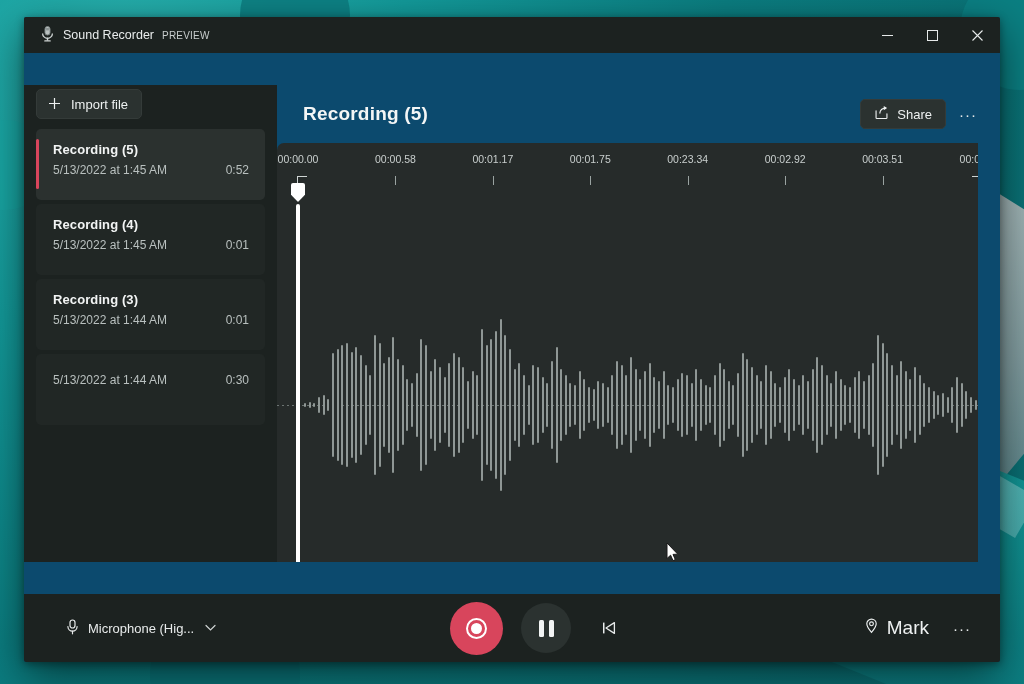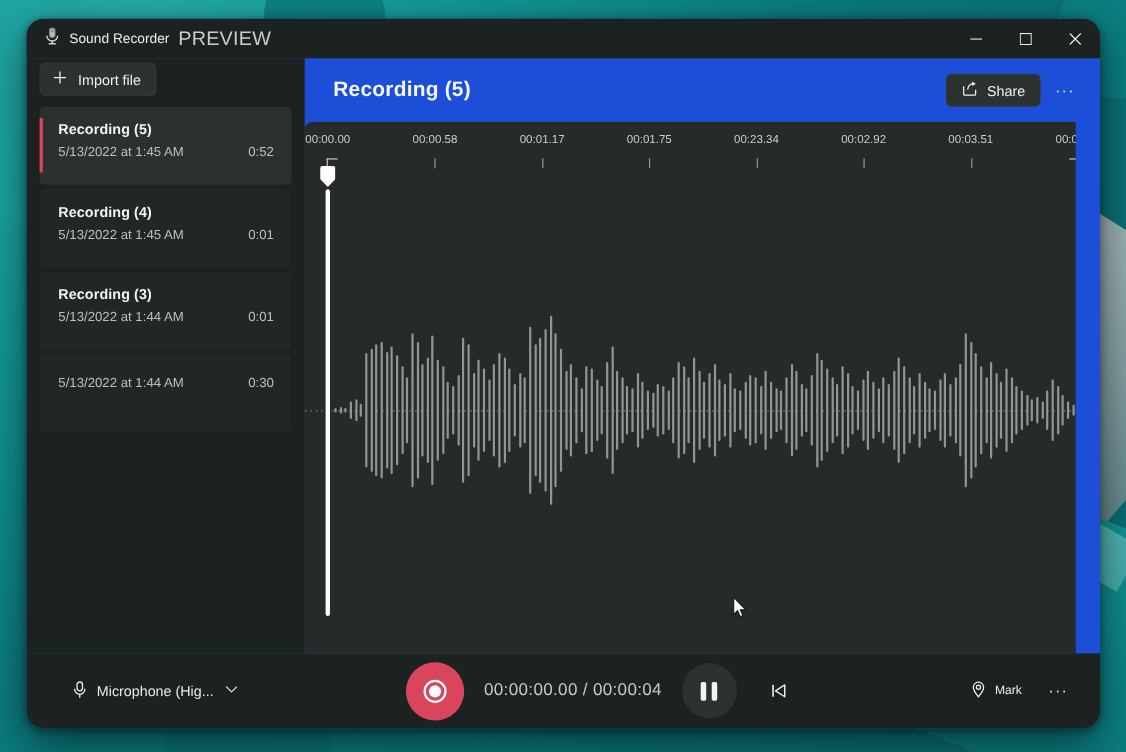--- a/index.html
+++ b/index.html
@@ -36,35 +36,35 @@
   }
   .wp-shape3 {
     position:absolute; right:-80px; top:470px; width: 260px; height: 240px;
     background: linear-gradient(160deg, rgba(20,160,158,.9), rgba(10,120,125,.85));
     transform: rotate(22deg);
   }
 
   
   #window {
     position: absolute; left: 24px; top: 17px; width: 976px; height: 645px;
-    background: #1d4ed8;
-    border-radius: 16px;
+    background: #0c4a6e;
+    border-radius: 2px;
     box-shadow: 0 14px 44px rgba(0,0,0,.55), 0 2px 8px rgba(0,0,0,.4);
     overflow: hidden;
-    display: flex; flex-direction: column;
+    display: flex; flex-direction: column; gap: 32px;
   }
   
   #titlebar {
     height: 36px; display: flex; align-items: center;
     background: #1c2220;
     flex: none;
   }
   .title-left { display:flex; align-items:center; gap:8px; padding-left: 16px; flex: none; }
   .app-title { font-size: 12.5px; color: #e9ecec; }
-  .app-preview { font-size: 18px; color: #c8cdcd; letter-spacing:.2px; }
+  .app-preview { font-size: 10px; color: #c8cdcd; letter-spacing:.2px; }
   .title-spacer { flex: 1 1 auto; height: 100%; }
   .win-btns { display:flex; height: 36px; flex:none; }
   .win-btn {
     width: 45px; height: 36px; display:flex; align-items:center; justify-content:center;
     color: #e6eaea;
   }
 
   
   #body { flex: 1 1 auto; display: flex; min-height: 0; }
 
@@ -180,21 +180,21 @@
   #pause-btn {
     width: 50px; height: 50px; border-radius: 50%; background: #2b3230;
     display:flex; align-items:center; justify-content:center; gap: 5px;
   }
   .pause-bar { width: 5px; height: 17px; background:#f2f4f4; border-radius: 1.5px; }
   #skip-back-btn {
     width: 40px; height: 40px; border-radius: 5px;
     display:flex; align-items:center; justify-content:center; color: #e8ebeb;
   }
   #mark-btn {
-    display:inline-flex; align-items:center; gap:8px; color:#eef1f1; font-size:11px;
+    display:inline-flex; align-items:center; gap:8px; color:#eef1f1; font-size:19px;
     height: 34px; padding: 0 11px; border-radius: 5px;
   }
 
   
   #cursor { position:absolute; left: 666px; top: 542px; width: 14px; height: 22px; pointer-events:none; }
 </style>
 </head>
 <body>
 
 <div id="desktop">
@@ -501,25 +501,20 @@
       </div>
 
       <div class="t-spacer"></div>
 
       <div id="transport-center">
         <div id="record-btn">
           <div id="record-inner">
             <div id="record-dot"></div>
           </div>
         </div>
-        <div id="time-display">
-          <span>00:00:00.00</span>
-          <span>/</span>
-          <span>00:00:04</span>
-        </div>
         <div id="pause-btn">
           <span class="pause-bar"></span>
           <span class="pause-bar"></span>
         </div>
         <div id="skip-back-btn">
           <svg width="18" height="18" viewBox="0 0 18 18">
             <rect x="3" y="3.6" width="1.5" height="10.8" fill="#e8ebeb"></rect>
             <path d="M14.4 3.6 L6 9 L14.4 14.4 Z" fill="none" stroke="#e8ebeb" stroke-width="1.3" stroke-linejoin="round"></path>
           </svg>
         </div>

